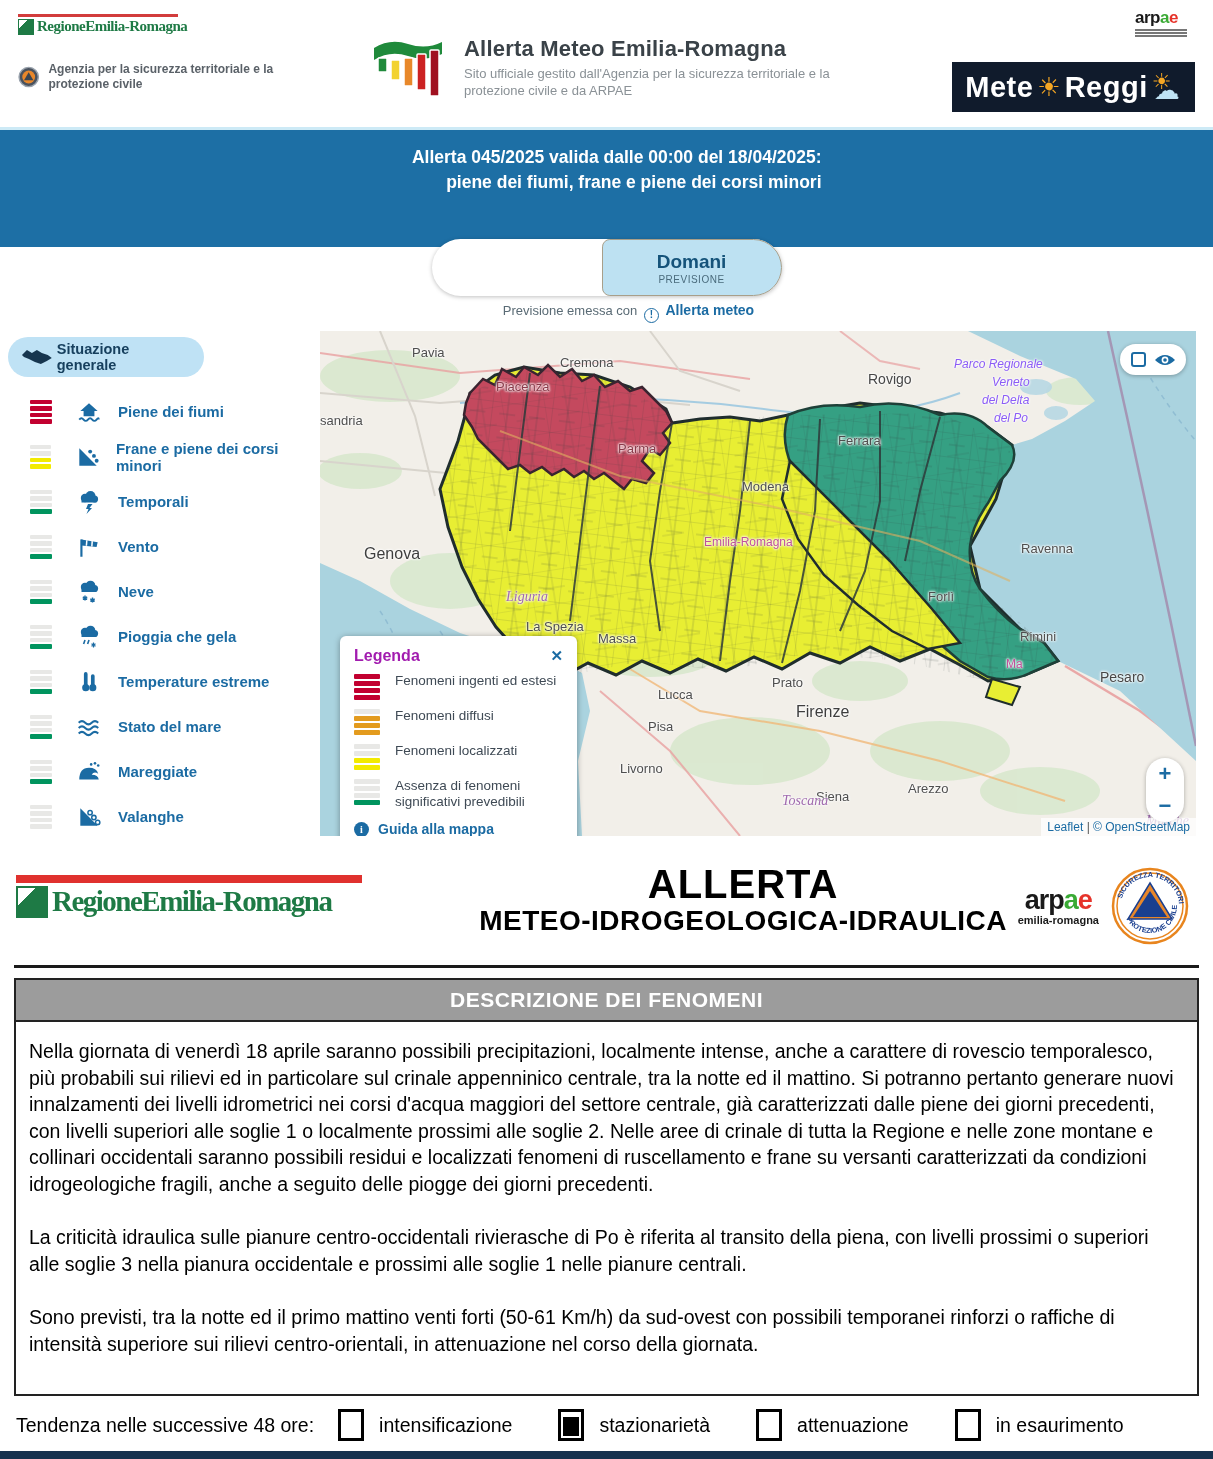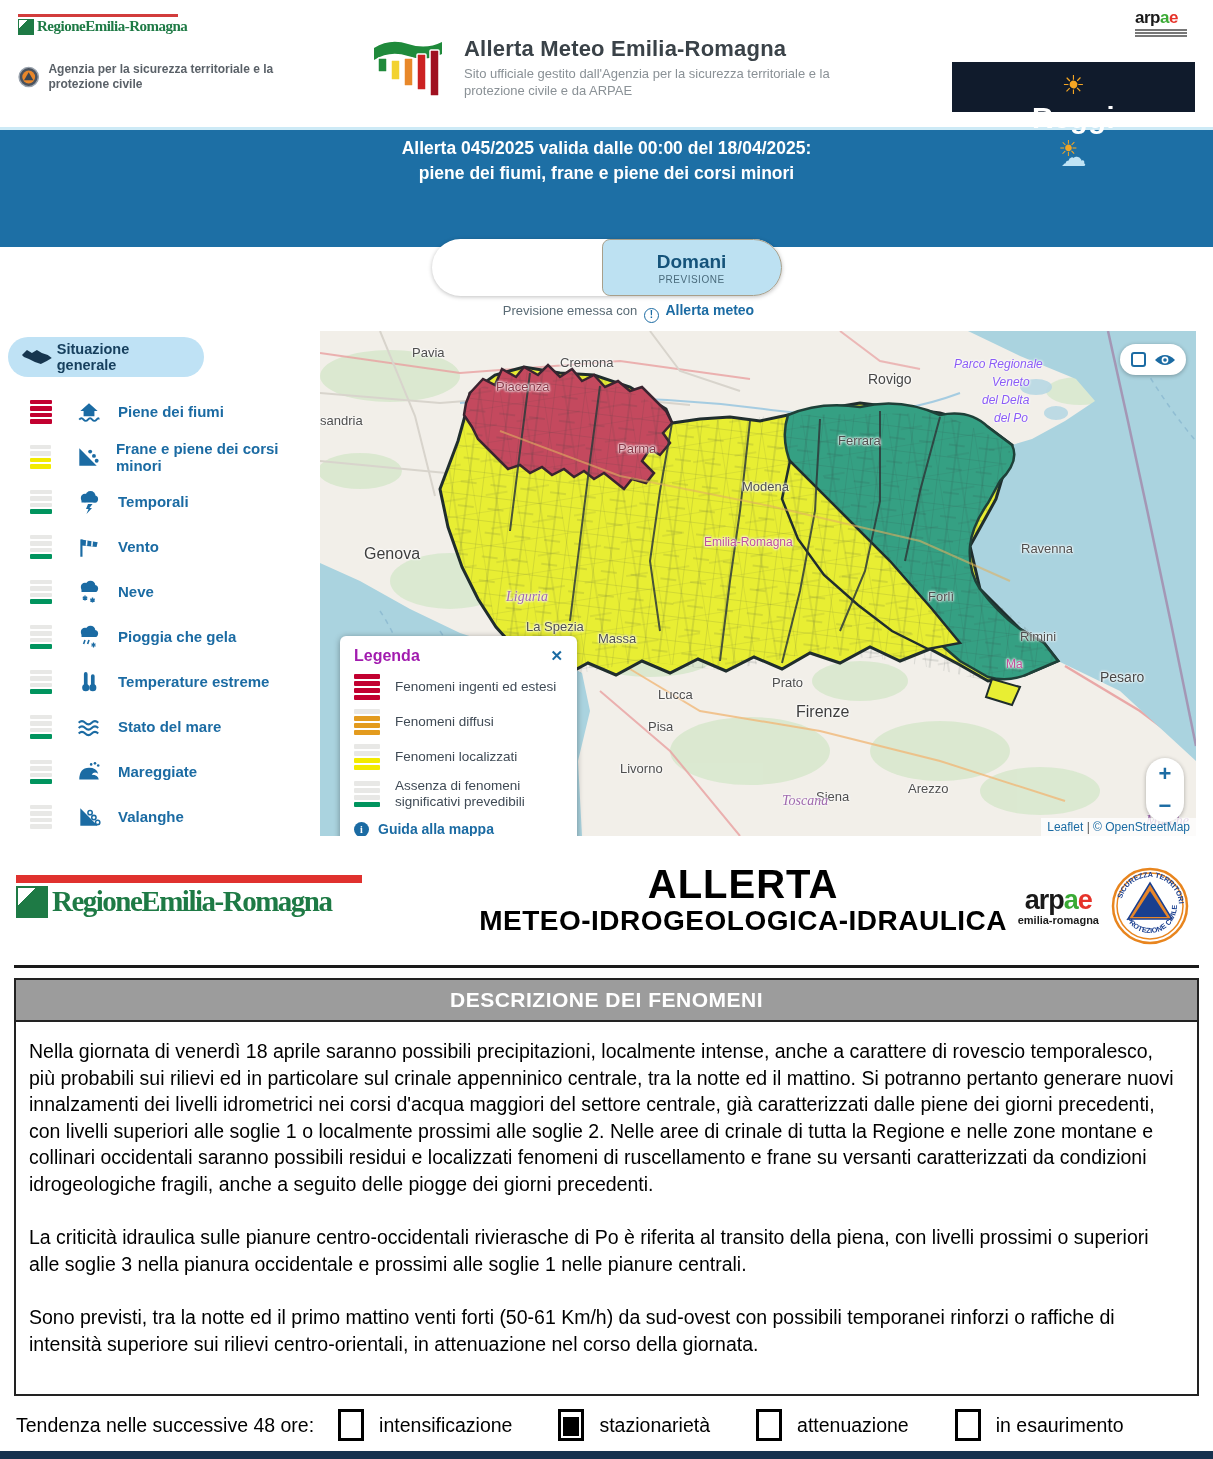--- a/index.html
+++ b/index.html
@@ -25,21 +25,21 @@
   .arpae-tiny { width:52px; }
   .arpae-tiny div { height:2px; background:#777; margin:1px 0; }
   .meteo-reggio { position:absolute; right:18px; top:62px; width:243px; height:50px; background:#101b2c; display:flex; align-items:center; justify-content:center; gap:4px; }
   .mr-txt { color:#fff; font-weight:bold; font-size:29px; letter-spacing:0.5px; }
   .mr-sun { color:#f5a623; font-size:26px; line-height:1; }
   .mr-cloudwrap { position:relative; width:30px; height:30px; }
   .mr-cloudwrap .sun { position:absolute; left:0; top:-3px; color:#f5a623; font-size:22px; }
   .mr-cloudwrap .cloud { position:absolute; left:2px; top:3px; color:#bfe3f5; font-size:26px; }
 
   
-  .banner { height:117px; background:#1d6fa5; text-align:center; padding-top:6px; }
+  .banner { height:117px; background:#1d6fa5; text-align:right; padding-top:15px; }
   .banner-title { color:#fff; font-weight:bold; font-size:17.5px; line-height:1.4; width:430px; margin:0 auto; }
 
   .hero-sub { position:relative; height:84px; }
   .tab-pill { position:absolute; left:50%; top:-8px; transform:translateX(-50%); width:350px; height:57px; background:#fff; border-radius:29px; box-shadow:0 1px 4px rgba(0,0,0,0.25); }
   .tab-right { position:absolute; right:0; top:0; width:180px; height:57px; background:#bde1f2; border:1px solid #a89f8a; border-radius:8px 29px 29px 8px; display:flex; flex-direction:column; align-items:center; justify-content:center; }
   .tab-right .t1 { font-size:19px; font-weight:bold; color:#15537a; }
   .tab-right .t2 { font-size:10px; color:#4a6b7c; letter-spacing:0.5px; margin-top:1px; }
   .issued-line { position:absolute; bottom:8px; width:100%; text-align:center; font-size:13px; color:#5a6b75;margin-left:22px; }
   .issued-line .warn { display:inline-block; width:15px; height:15px; border:1.5px solid #1b6ba3; border-radius:50%; color:#1b6ba3; font-weight:bold; font-size:10px; line-height:12px; text-align:center; vertical-align:-3px; margin:0 3px; }
   .issued-line a { color:#1b6ba3; font-weight:bold; text-decoration:none; font-size:14px; }
@@ -67,21 +67,21 @@
   .lab-inner { font-size:13px; color:#8a3a4a; text-shadow:none; }
   .lab-magenta { font-size:12px; color:#c0509a; text-shadow:none; }
 
   .eye-ctl { position:absolute; top:13px; right:10px; width:66px; height:31px; background:#fff; border-radius:16px; box-shadow:0 1px 4px rgba(0,0,0,0.3); display:flex; align-items:center; justify-content:center; gap:8px; }
   .eye-ctl .sq { width:15px; height:15px; border:2px solid #1b6ba3; border-radius:3px; }
 
   .legend-card { position:absolute; left:20px; top:305px; width:237px; background:#fff; border-radius:6px; box-shadow:0 1px 6px rgba(0,0,0,0.35); padding:11px 14px 13px; }
   .legend-head { display:flex; justify-content:space-between; align-items:center; margin-bottom:8px; }
   .legend-title { font-size:16px; font-weight:bold; color:#a21caf; }
   .legend-x { color:#1b6ba3; font-weight:bold; font-size:15px; cursor:pointer; }
-  .legend-item { display:flex; align-items:center; margin:8px 0; }
+  .legend-item { display:flex; align-items:flex-start; margin:8px 0; }
   .legend-bars { width:26px; display:flex; flex-direction:column; gap:2px; margin-top:1px; flex:none; }
   .legend-bars span { display:block; height:5px; border-radius:1px; }
   .legend-txt { margin-left:15px; font-size:13.5px; color:#3f4a55; line-height:1.15; }
   .legend-guide { display:flex; align-items:center; gap:9px; margin-top:12px; cursor:pointer; }
   .info-dot { width:15px; height:15px; border-radius:50%; background:#1b6ba3; color:#fff; font-size:10px; font-weight:bold; text-align:center; line-height:15px; font-family:"Liberation Serif",serif; }
   .legend-guide .g-txt { font-size:14px; font-weight:bold; color:#1b6ba3; }
 
   .zoom-ctl { position:absolute; right:12px; bottom:14px; width:38px; height:64px; background:#fff; border-radius:19px; box-shadow:0 1px 4px rgba(0,0,0,0.3); display:flex; flex-direction:column; align-items:center; justify-content:space-around; }
   .zoom-ctl div { color:#1b6ba3; font-size:22px; font-weight:bold; line-height:1; cursor:pointer; }
   .attribution { position:absolute; right:0; bottom:0; background:rgba(255,255,255,0.75); font-size:12px; padding:2px 6px; color:#1b6ba3; }
@@ -151,21 +151,21 @@
       </div>
     </div>
     <div class="arpae-top">
       <div class="arpae-word"><span>arp</span><span class="g">a</span><span class="r">e</span></div>
       <div class="arpae-tiny">
           <div></div>
           <div></div>
           <div></div>
         </div>
     </div>
-    <div class="meteo-reggio" style="background: rgb(16, 27, 44); flex-direction: column;">
+    <div class="meteo-reggio" style="background: rgb(16, 27, 44);">
       <span class="mr-txt">Mete</span>
       <span class="mr-sun">☀</span>
       <span class="mr-txt">Reggi</span>
       <span class="mr-cloudwrap">
         <span class="sun">☀</span>
         <span class="cloud">☁</span>
       </span>
     </div>
   </div>
 

